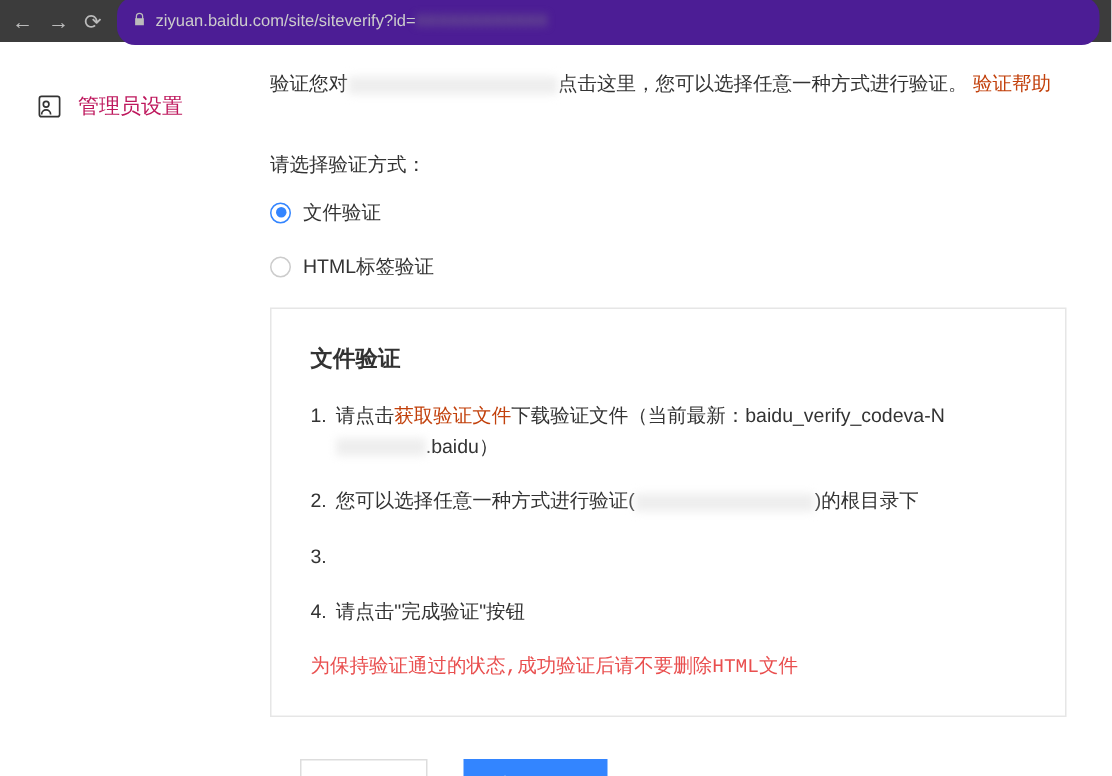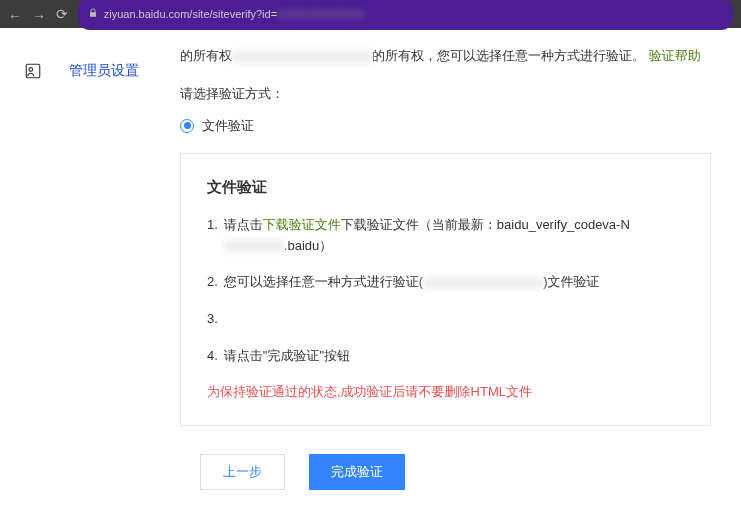--- a/index.html
+++ b/index.html
@@ -8,43 +8,43 @@
   .browser-bar { background: #3c3c3c; height: 28px; display: flex; align-items: center; padding: 0 8px; gap: 10px; }
   .nav-arrow { color: #bbb; font-size: 14px; cursor: pointer; }
   .reload { color: #bbb; font-size: 14px; cursor: pointer; }
   .addr-wrap { flex: 1; background: #4c1d95; border-radius: 12px; height: 32px; display: flex; align-items: center; padding: 0 10px; gap: 6px; }
   .lock { color: #bbb; font-size: 10px; }
   .addr { color: #ccc; font-size: 11px; white-space: nowrap; }
   .addr .blur { filter: blur(3px); color: #888; }
   
   .page { display: flex; height: calc(517px - 28px); }
   .sidebar { width: 180px; padding: 24px 0 0 24px; }
-  .side-item { display: flex; align-items: center; gap: 27px; padding: 10px 0; cursor: pointer; color: #1d4ed8; font-size: 14px; }
+  .side-item { display: flex; align-items: center; gap: 10px; padding: 10px 0; cursor: pointer; color: #be185d; font-size: 14px; }
   .side-icon { width: 18px; height: 18px; display: flex; align-items: center; justify-content: center; }
   .side-icon svg { width: 18px; height: 18px; stroke: #333; fill: none; stroke-width: 1.5; }
   
   .main { flex: 1; padding: 18px 30px 0 0; overflow-y: auto; }
   .intro { line-height: 1.6; font-size: 13px; }
   .intro .blur { filter: blur(3px); background: #eee; border-radius: 2px; display: inline-block; width: 140px; height: 12px; vertical-align: middle; }
-  .link { color: #4d7c0f; cursor: pointer; }
-  .choose-label { margin-top: 18px; font-size: 13px; }
+  .link { color: #c2410c; cursor: pointer; }
+  .choose-label { margin-top: 34px; font-size: 13px; }
   
   .radio-group { margin-top: 14px; }
   .radio-row { display: flex; align-items: center; gap: 8px; margin-bottom: 18px; cursor: pointer; }
   .radio { width: 14px; height: 14px; border: 1.5px solid #ccc; border-radius: 50%; display: flex; align-items: center; justify-content: center; }
   .radio.checked { border-color: #3385ff; }
   .radio.checked::after { content: ""; width: 7px; height: 7px; background: #3385ff; border-radius: 50%; }
   
   .verify-box { border: 1px solid #e6e6e6; padding: 24px 26px; margin-top: 14px; }
   .verify-title { font-size: 15px; font-weight: bold; margin-bottom: 18px; }
   .step { font-size: 13px; line-height: 1.6; margin-bottom: 16px; display: flex; }
   .step-num { margin-right: 6px; }
   .step .blur2 { filter: blur(3px); background: #eee; display: inline-block; width: 60px; height: 12px; vertical-align: middle; border-radius: 2px; }
   .step .blur3 { filter: blur(3px); background: #eee; display: inline-block; width: 120px; height: 12px; vertical-align: middle; border-radius: 2px; }
-  .warning { color: #e94f4f; font-size: 13px; margin-top: 6px; }
+  .warning { color: #e94f4f; font-size: 13px; margin-top: 6px; font-family: Liberation Mono, monospace; }
   
   .btn-row { margin-top: 28px; display: flex; gap: 24px; padding-left: 20px; }
   .btn { padding: 8px 22px; font-size: 13px; cursor: pointer; border: none; }
   .btn-prev { background: #fff; border: 1px solid #ddd; color: #3385ff; }
   .btn-done { background: #3385ff; color: #fff; }
 </style>
 </head>
 <body>
 
 <div class="browser-bar">
@@ -72,46 +72,50 @@
             <circle cx="9" cy="10" r="2.5"></circle>
             <path d="M5 19c0-2.5 2-4 4-4s4 1.5 4 4"></path>
           </svg>
       </span>
       <span>管理员设置</span>
     </div>
   </div>
 
   <div class="main">
     <div class="intro">
-      <span>的所有权</span><span class="blur"></span><span>的所有权，您可以选择任意一种方式进行验证。</span>
+      <span>验证您对</span><span class="blur"></span><span>点击这里，您可以选择任意一种方式进行验证。</span>
       <span class="link">验证帮助</span>
     </div>
     <div class="choose-label">请选择验证方式：</div>
 
     <div class="radio-group">
       <div class="radio-row">
         <span class="radio checked"></span>
         <span>文件验证</span>
       </div>
+      <div class="radio-row">
+        <span class="radio"></span>
+        <span>HTML标签验证</span>
+      </div>
     </div>
 
     <div class="verify-box">
       <div class="verify-title">文件验证</div>
 
       <div class="step">
         <span class="step-num">1.</span>
         <span>
-          <span>请点击</span><span class="link">下载验证文件</span><span>下载验证文件（当前最新：baidu_verify_codeva-N</span><span class="blur2"></span><span>.baidu）</span>
+          <span>请点击</span><span class="link">获取验证文件</span><span>下载验证文件（当前最新：baidu_verify_codeva-N</span><span class="blur2"></span><span>.baidu）</span>
         </span>
       </div>
 
       <div class="step">
         <span class="step-num">2.</span>
         <span>
-          <span>您可以选择任意一种方式进行验证(</span><span class="blur3"></span><span>)文件验证</span>
+          <span>您可以选择任意一种方式进行验证(</span><span class="blur3"></span><span>)的根目录下</span>
         </span>
       </div>
 
       <div class="step">
         <span class="step-num">3.</span>
       </div>
 
       <div class="step">
         <span class="step-num">4.</span>
         <span>请点击"完成验证"按钮</span>

